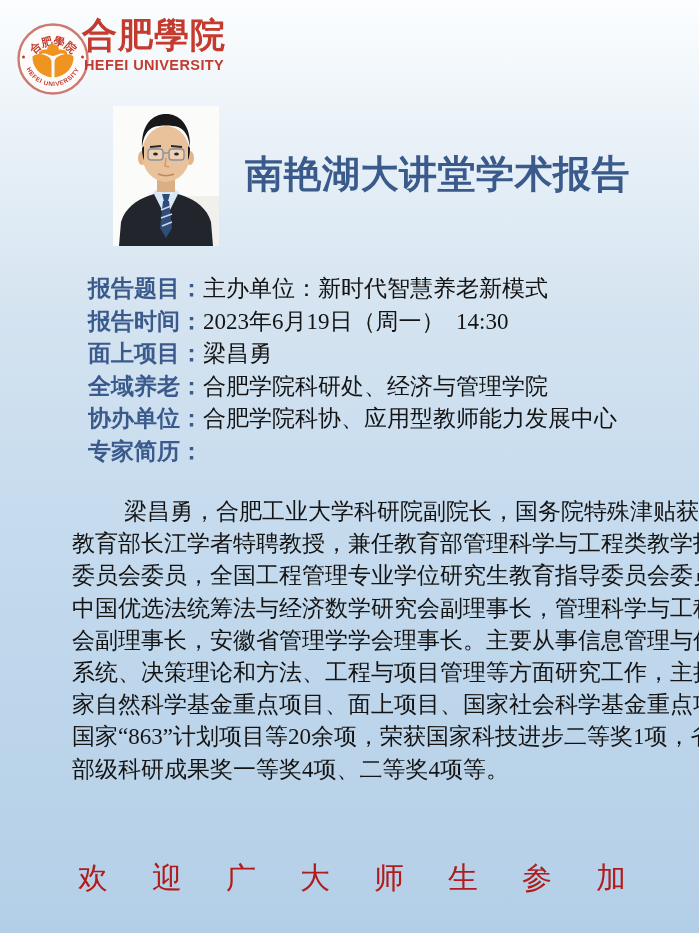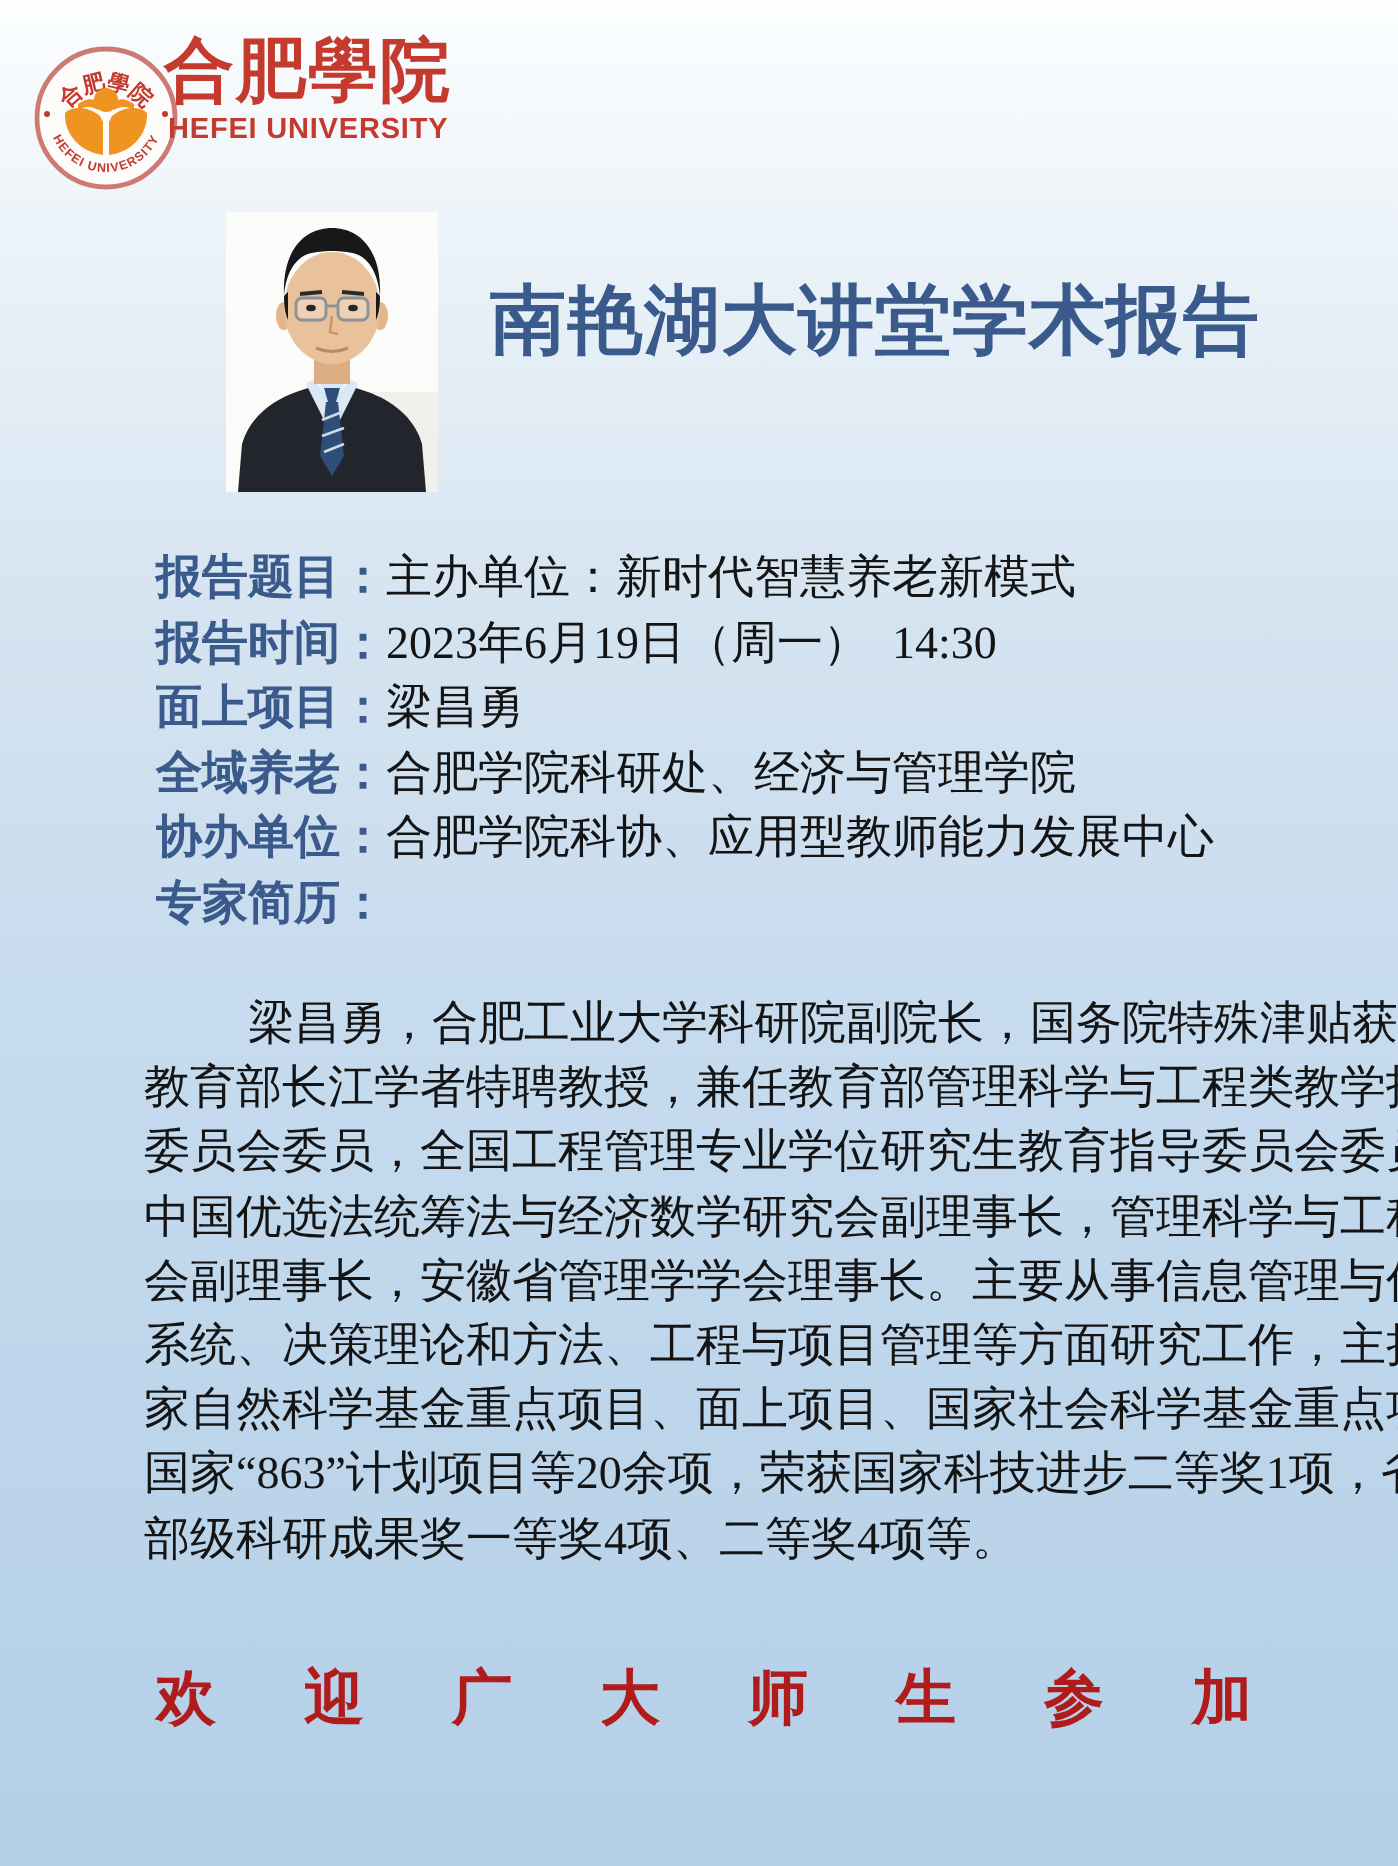--- a/index.html
+++ b/index.html
@@ -25,37 +25,37 @@
   .wm-en{
     position:absolute;left:84px;top:57px;
     font-family:"Liberation Sans","DejaVu Sans",sans-serif;
     font-size:14.5px;line-height:16px;font-weight:bold;
     color:var(--brand-red);letter-spacing:0.4px;white-space:pre;
   }
   
   .photo{position:absolute;left:113px;top:106px;}
   
   .title{
-    position:absolute;left:245px;top:137px;margin:0;
+    position:absolute;left:245px;top:150px;margin:0;
     font-size:38px;line-height:48px;font-weight:bold;
     color:var(--accent-blue);letter-spacing:0.5px;white-space:pre;
   }
   
   .info{position:absolute;left:78px;top:273px;}
   .info-line{height:32.6px;line-height:32.6px;font-size:23px;white-space:pre;}
-  .info-line .label{color:var(--accent-blue);font-weight:bold;}
+  .info-line .label{color:var(--accent-blue);font-weight:bold;margin-left:10px;}
   .info-line .value{color:var(--text-black);}
   
   .bio{position:absolute;left:72px;top:496px;}
   .bio-line{height:32.2px;line-height:32.2px;font-size:23px;color:var(--text-black);white-space:pre;}
   .bio-line.indent{padding-left:52px;}
   
   .footer{
-    position:absolute;left:78px;top:832px;
-    font-size:30px;line-height:36px;font-weight:bold;
+    position:absolute;left:78px;top:860px;
+    font-size:30px;line-height:36px;font-weight:normal;
     color:var(--footer-red);letter-spacing:44px;white-space:pre;
   }
 </style>
 </head>
 <body>
 
 <div class="page">
 
   <svg class="seal" width="76" height="76" viewBox="0 0 76 76">
     <circle cx="38" cy="38" r="34.5" fill="#fefcfb" stroke="var(--seal-ring)" stroke-width="2.4"></circle>

